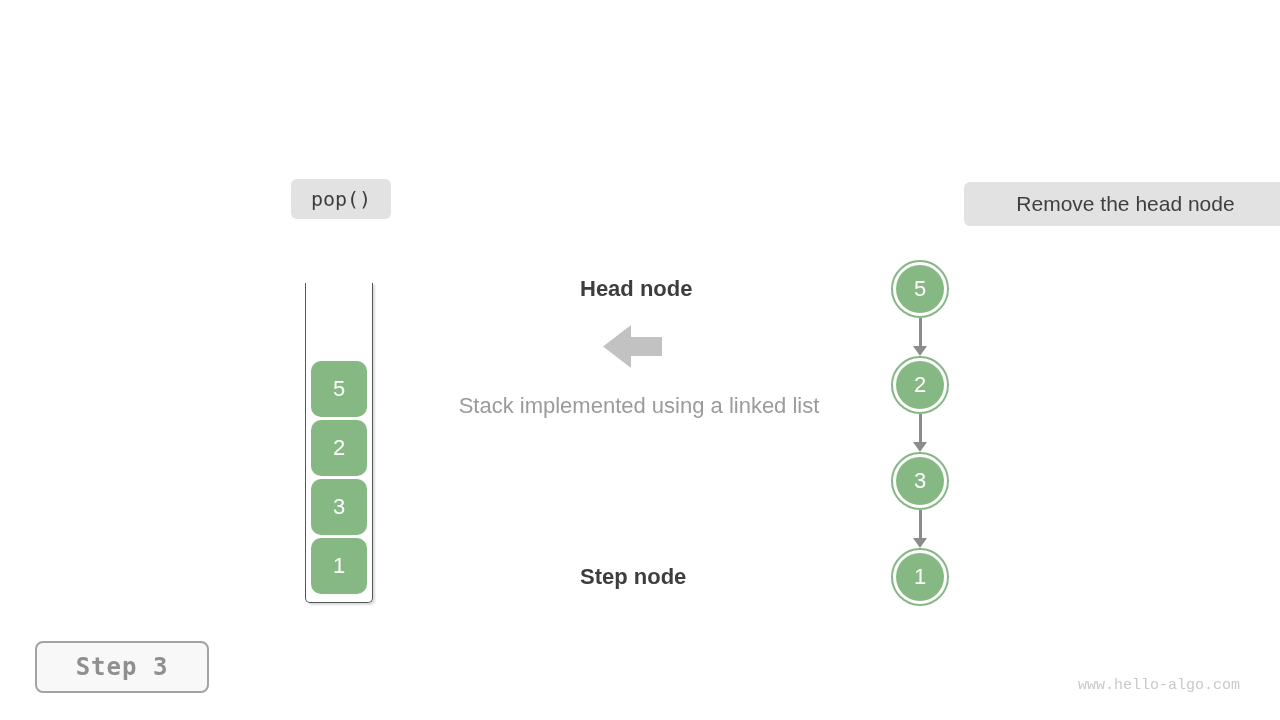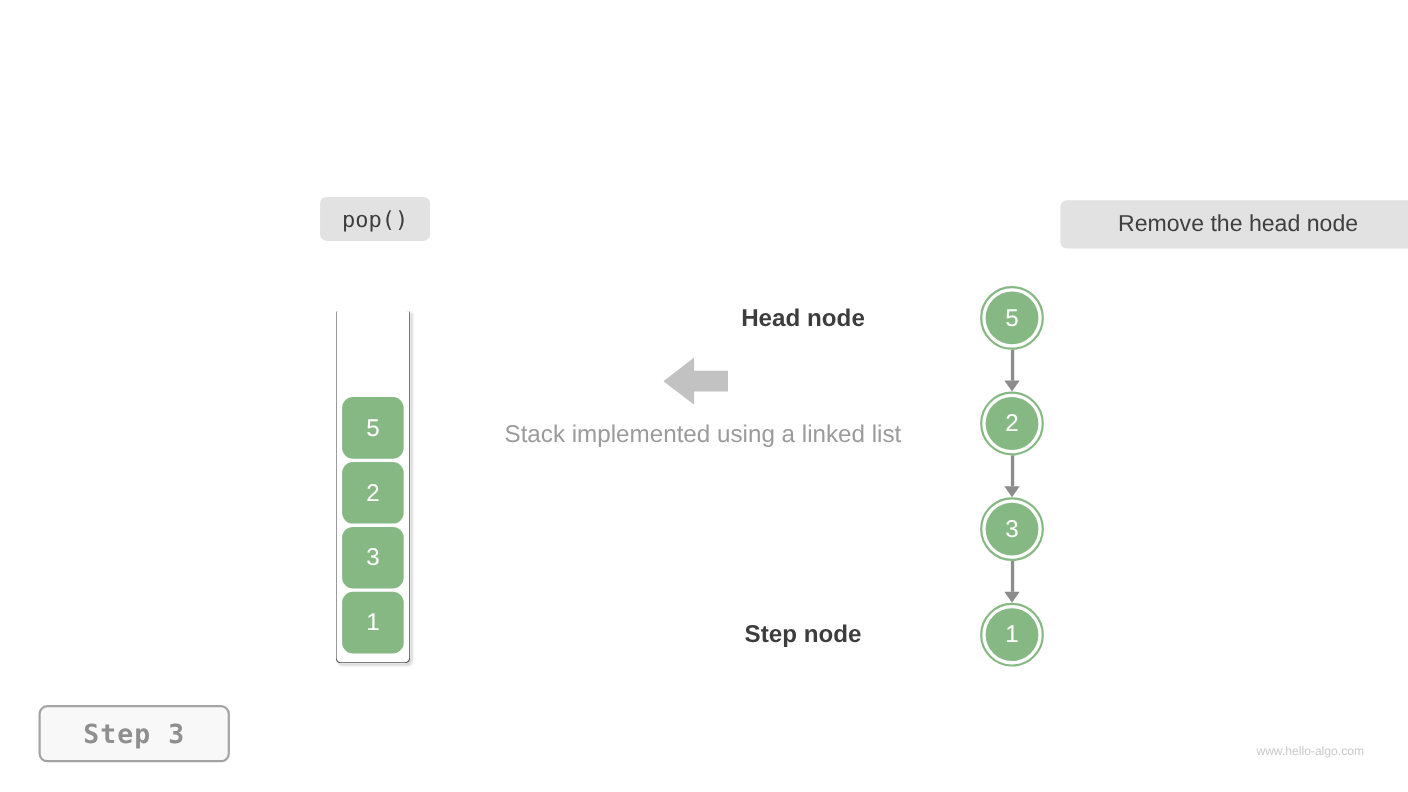--- a/index.html
+++ b/index.html
@@ -46,21 +46,21 @@
 
   
   .block-arrow {
     left: 603px; top: 325px; width: 59px; height: 43px;
     background: var(--block-arrow, #c2c2c2);
     clip-path: polygon(0% 50%, 47.5% 0%, 47.5% 28%, 100% 28%, 100% 72%, 47.5% 72%, 47.5% 100%);
   }
 
   
   .caption {
-    left: 339px; top: 381px; width: 600px;
+    left: 339px; top: 392px; width: 600px;
     text-align: center; font-size: 22px; line-height: 28px;
     color: var(--muted-text, #9b9b9b);
   }
 
   
   .linked-list {
     left: 891px; top: 260px; width: 58px;
     display: flex; flex-direction: column; align-items: center;
   }
   .ll-node {
@@ -83,21 +83,21 @@
   .ll-shaft { width: 3px; height: 28px; background: var(--arrow-gray, #8c8c8c); }
   .ll-head {
     width: 0; height: 0;
     border-left: 7px solid transparent;
     border-right: 7px solid transparent;
     border-top: 10px solid var(--arrow-gray, #8c8c8c);
   }
 
   .node-label {
     right: 400px; width: 300px;
-    text-align: center;
+    text-align: left;
     font-size: 22px; font-weight: bold; color: #3d3d3d;
     line-height: 28px;
   }
   .head-label { top: 275px; }
   .tail-label { top: 563px; }
 
   
   .step-badge {
     left: 35px; top: 641px; width: 174px; height: 52px;
     background: #f8f8f8;
@@ -105,22 +105,22 @@
     border-radius: 8px;
     display: flex; align-items: center; justify-content: center;
     font-family: "DejaVu Sans Mono", monospace;
     font-size: 24px; font-weight: bold; color: #8f8f8f;
     letter-spacing: 1px;
   }
 
   
   .watermark {
     right: 40px; top: 677px;
-    font-family: Liberation Sans, sans-serif;
-    font-size: 11px; color: var(--watermark, #c9c9c9);
+    font-family: Liberation Mono, monospace;
+    font-size: 15px; color: var(--watermark, #c9c9c9);
   }
 </style>
 </head>
 <body>
 
 <div class="abs pill op-pill">pop()</div>
 
 <div class="abs pill action-pill">Remove the head node</div>
 
 <div class="abs stack-box">

